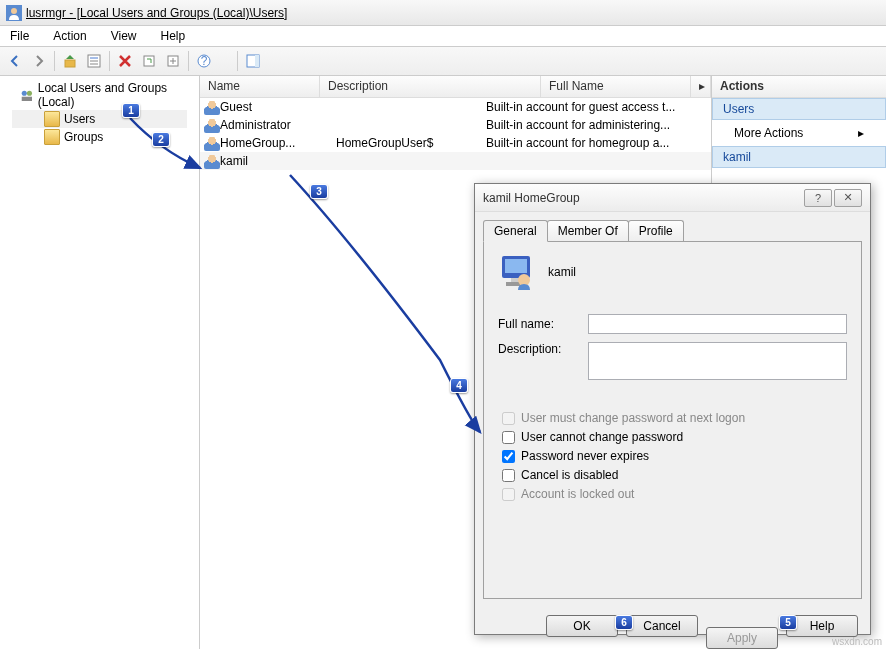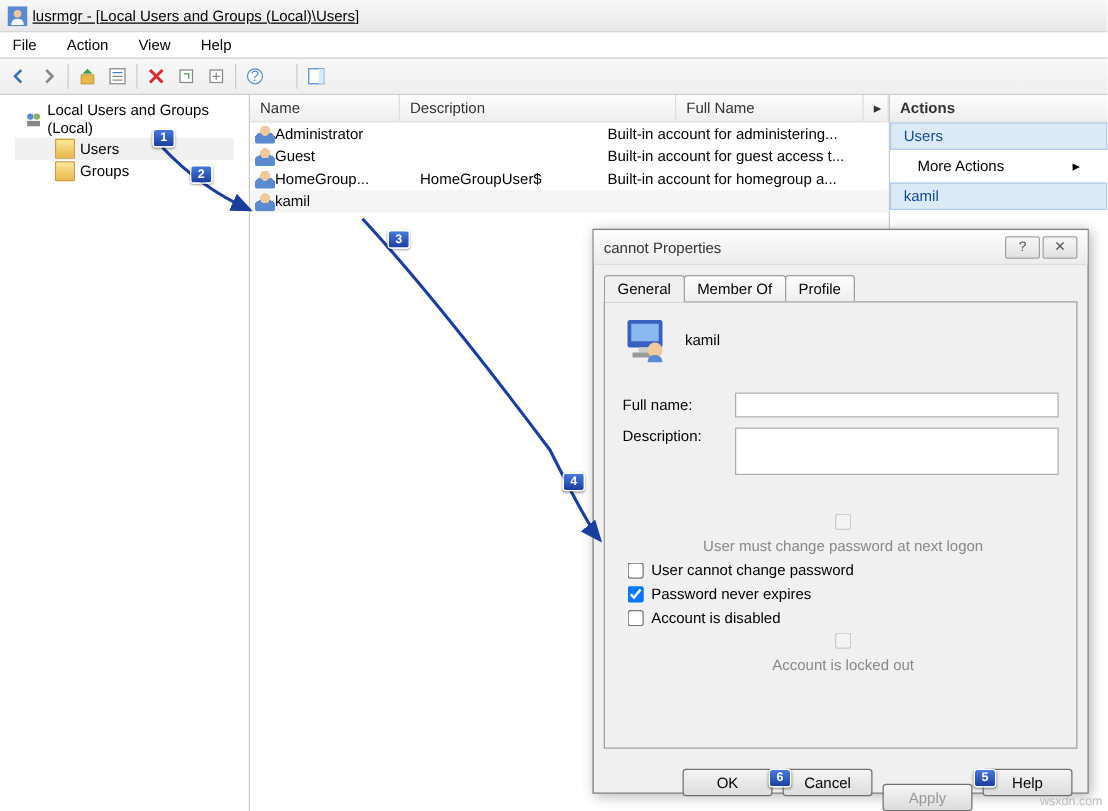--- a/index.html
+++ b/index.html
@@ -67,21 +67,21 @@
     
     .user-header { display: flex; align-items: center; gap: 14px; margin-bottom: 24px; }
     .big-user-icon { width: 36px; height: 36px; }
     
     .form-row { display: flex; align-items: center; margin-bottom: 8px; }
     .form-row label { width: 90px; color: #000; }
     .form-row input[type="text"] { flex: 1; border: 1px solid #abadb3; height: 20px; padding: 0 4px; background: #fff; }
     .form-row textarea { flex: 1; border: 1px solid #abadb3; height: 38px; padding: 2px 4px; background: #fff; resize: none; }
     
     .check-row { display: flex; align-items: center; margin: 5px 0 5px 4px; gap: 6px; color: #000; }
-    .check-row.disabled { color: #888; flex-direction: column; }
+    .check-row.disabled { color: #888; }
     .check-row input[type="checkbox"] { width: 13px; height: 13px; margin: 0; }
     
     .dlg-buttons { display: flex; justify-content: flex-end; gap: 8px; padding: 8px 12px; }
     .btn { width: 72px; height: 22px; border: 1px solid #707070; border-radius: 3px; background: linear-gradient(#f5f5f5,#dcdcdc); cursor: default; display: flex; align-items: center; justify-content: center; color: #000; }
     .btn.disabled { color: #999; margin-top: 12px; }
     
     
     .badge { position: absolute; width: 18px; height: 15px; background: linear-gradient(#4a7ae0, #1a3da0); color: #fff; font-size: 10px; font-weight: bold; border-radius: 3px; border: 1px solid #fff; display: flex; align-items: center; justify-content: center; box-shadow: 0 1px 2px rgba(0,0,0,0.4); pointer-events: none; }
     
     svg.arrow { position: absolute; pointer-events: none; }
@@ -194,29 +194,29 @@
   <div class="list-pane">
     <div class="list-header">
       <div class="col col-name">Name</div>
       <div class="col col-desc">Description</div>
       <div class="col col-full">Full Name</div>
       <div class="col col-arrow">▸</div>
     </div>
     <div id="user-rows">
         <div class="list-row">
           <span class="usr"></span>
+          <span class="cell-name">Guest</span>
+          <span class="cell-full"></span>
+          <span class="cell-desc">Built-in account for guest access t...</span>
+        </div>
+        <div class="list-row">
+          <span class="usr"></span>
           <span class="cell-name">Administrator</span>
           <span class="cell-full"></span>
           <span class="cell-desc">Built-in account for administering...</span>
-        </div>
-        <div class="list-row">
-          <span class="usr"></span>
-          <span class="cell-name">Guest</span>
-          <span class="cell-full"></span>
-          <span class="cell-desc">Built-in account for guest access t...</span>
         </div>
         <div class="list-row">
           <span class="usr"></span>
           <span class="cell-name">HomeGroup...</span>
           <span class="cell-full">HomeGroupUser$</span>
           <span class="cell-desc">Built-in account for homegroup a...</span>
         </div>
         <div class="list-row selected">
           <span class="usr"></span>
           <span class="cell-name">kamil</span>
@@ -231,21 +231,21 @@
     <div class="actions-section">Users</div>
     <div class="actions-link">
       <span>More Actions</span> <span style="float:right">▸</span>
     </div>
     <div class="actions-section">kamil</div>
   </div>
 </div>
 
 <div class="dialog">
   <div class="dlg-titlebar">
-    <span class="dlg-title">cannot Properties</span>
+    <span class="dlg-title">kamil HomeGroup</span>
     <div class="dlg-winbtns">
       <div class="dlg-winbtn">?</div>
       <div class="dlg-winbtn">✕</div>
     </div>
   </div>
   <div class="tabs">
     <div class="tab active">General</div>
     <div class="tab">Member Of</div>
     <div class="tab">Profile</div>
   </div>
@@ -277,21 +277,21 @@
     <div class="check-row">
       <input type="checkbox" style="">
       <span>User cannot change password</span>
     </div>
     <div class="check-row">
       <input type="checkbox" checked="" style="">
       <span>Password never expires</span>
     </div>
     <div class="check-row">
       <input type="checkbox" style="">
-      <span>Account is disabled</span>
+      <span>Cancel is disabled</span>
     </div>
     <div class="check-row disabled">
       <input type="checkbox" disabled="" style="">
       <span>Account is locked out</span>
     </div>
   </div>
   <div class="dlg-buttons">
     <div class="btn">OK</div>
     <div class="btn">Cancel</div>
     <div class="btn disabled">Apply</div>

